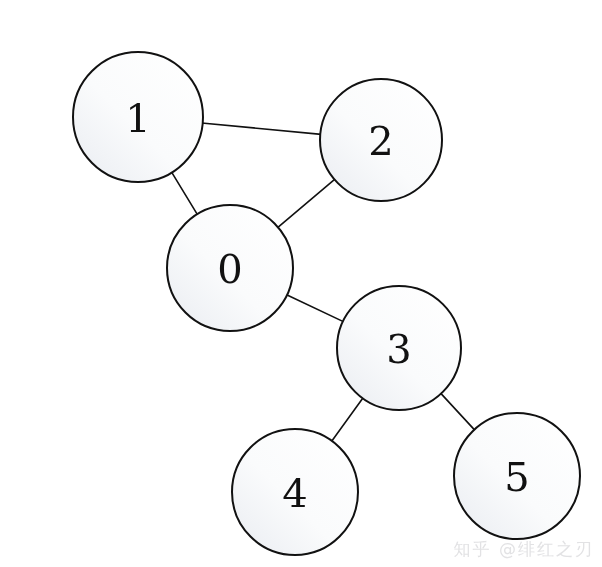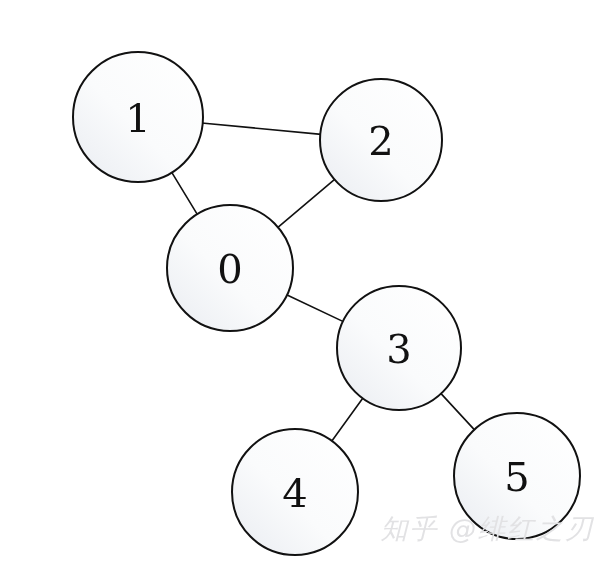--- a/index.html
+++ b/index.html
@@ -32,29 +32,28 @@
     font-family: "DejaVu Serif", serif;
     font-size: 40px;
     fill: #111111;
     text-anchor: middle;
     dominant-baseline: central;
     paint-order: fill;
   }
   .watermark {
     position: absolute;
     right: 8px;
-    bottom: 20px;
+    bottom: 6px;
     font-family: "DejaVu Sans", sans-serif;
-    font-size: 27px;
+    font-size: 17px;
     letter-spacing: 2px;
     color: #e2e2e4;
     white-space: nowrap;
     user-select: none;
     pointer-events: none;
-    font-style: italic;
   }
 </style>
 </head>
 <body>
 
 <div id="canvas-wrap">
   <svg id="graph-svg" viewBox="0 0 602 567" xmlns="http://www.w3.org/2000/svg">
     <defs>
       <linearGradient id="nodeGrad" x1="1" y1="0" x2="0" y2="1">
         <stop offset="0%" stop-color="#ffffff"></stop>

